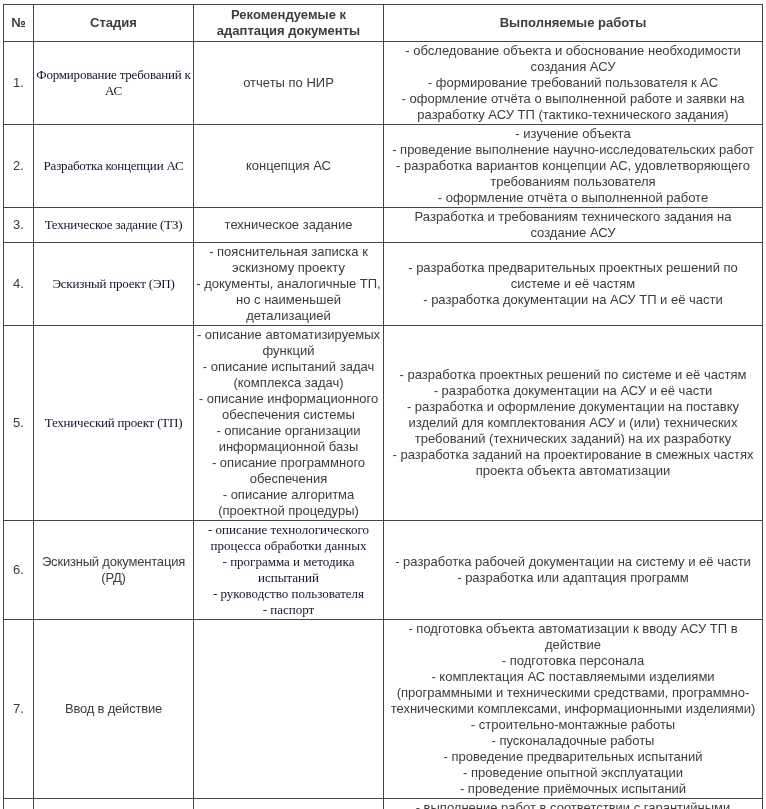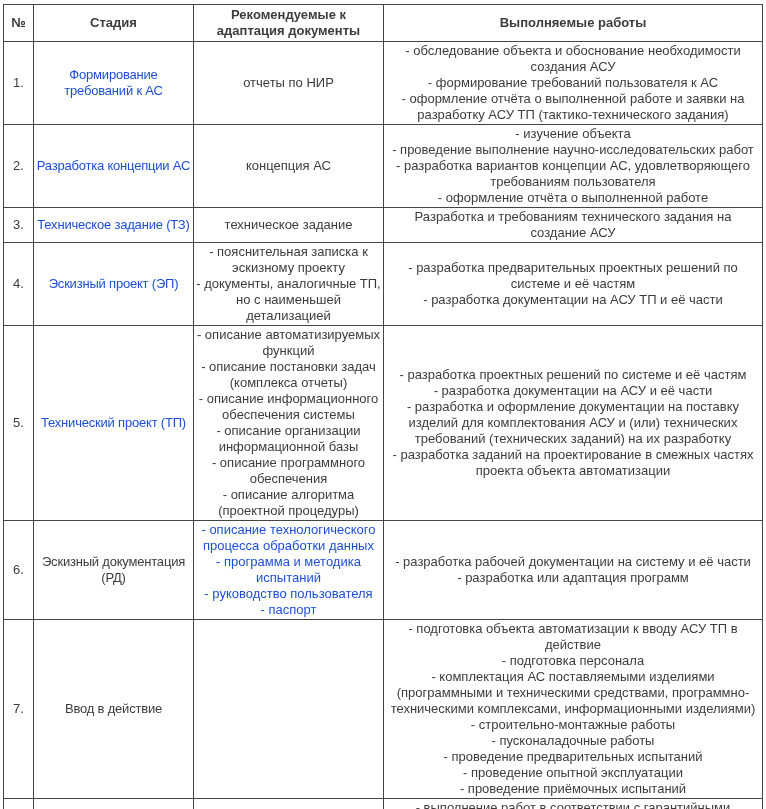--- a/index.html
+++ b/index.html
@@ -5,21 +5,21 @@
   html,body{margin:0;padding:0;background:#ffffff;}
   body{font-family:"Liberation Sans",sans-serif;font-size:13px;color:#3c3c3c;}
   .wrap{padding:4px 3px 3px 3px;width:760px;}
   table{border-collapse:collapse;width:760px;table-layout:fixed;}
   td,th{border:1px solid #444;padding:1px 2px;vertical-align:middle;line-height:16px;overflow:hidden;}
   th{font-weight:bold;text-align:center;padding:2px;}
   .c-num{text-align:center;}
   .c-stage{text-align:center;letter-spacing:-0.2px;}
   .c-docs.center{text-align:center;}
   .c-docs,.c-works{text-align:center;}
-  .link{color:#1d4ed8;}
+  .link{color:#0f172a;font-family:Liberation Serif, serif;}
   .item{margin:0;}
 </style>
 </head>
 <body>
 
 <div class="wrap">
   <table>
     <colgroup>
       <col style="width:30px">
       <col style="width:160px">
@@ -80,21 +80,21 @@
           <td class="c-works">
             <div class="item">- разработка предварительных проектных решений по системе и её частям</div>
             <div class="item">- разработка документации на АСУ ТП и её части</div>
           </td>
         </tr>
         <tr>
           <td class="c-num">5.</td>
           <td class="c-stage"><span class="link">Технический проект (ТП)</span></td>
           <td class="c-docs">
             <div class="item">- описание автоматизируемых функций</div>
-            <div class="item">- описание постановки задач (комплекса отчеты)</div>
+            <div class="item">- описание испытаний задач (комплекса задач)</div>
             <div class="item">- описание информационного обеспечения системы</div>
             <div class="item">- описание организации информационной базы</div>
             <div class="item">- описание программного обеспечения</div>
             <div class="item">- описание алгоритма (проектной процедуры)</div>
           </td>
           <td class="c-works">
             <div class="item">- разработка проектных решений по системе и её частям</div>
             <div class="item">- разработка документации на АСУ и её части</div>
             <div class="item">- разработка и оформление документации на поставку изделий для комплектования АСУ и (или) технических требований (технических заданий) на их разработку</div>
             <div class="item">- разработка заданий на проектирование в смежных частях проекта объекта автоматизации</div>

